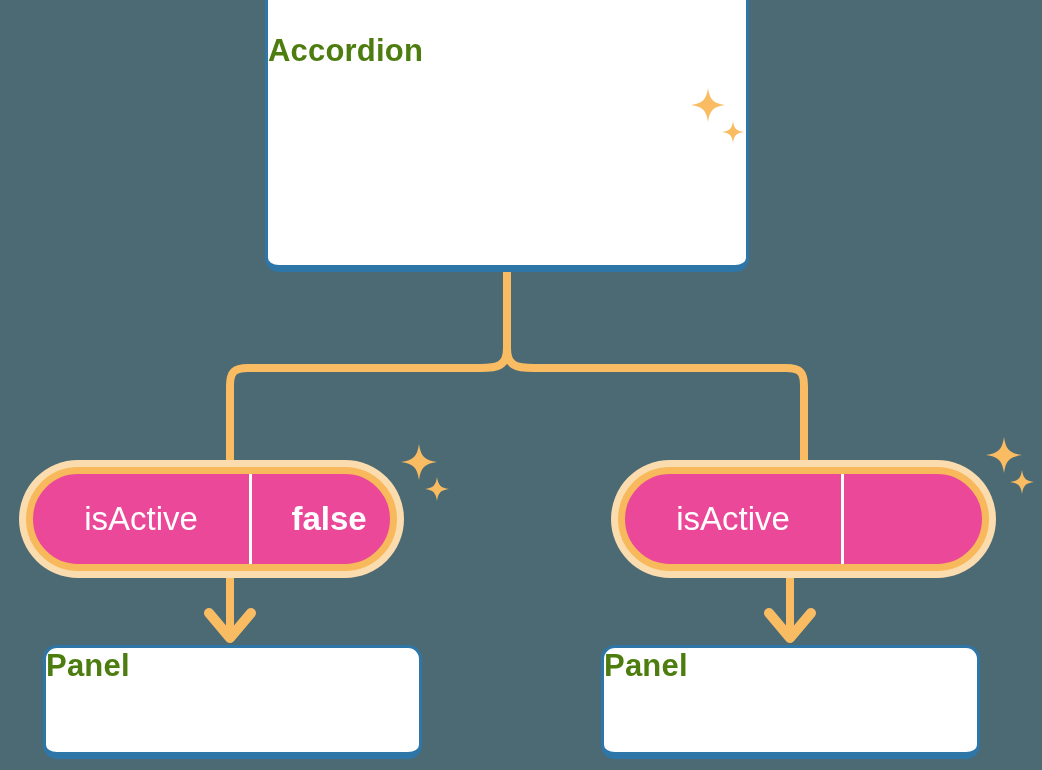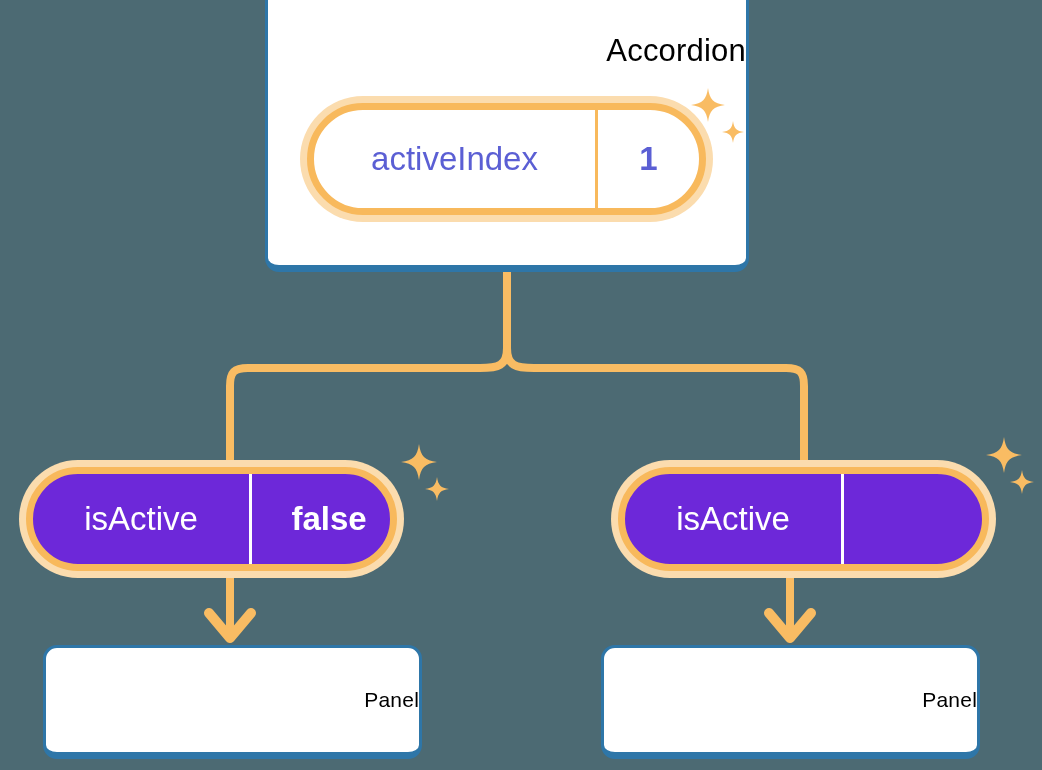--- a/index.html
+++ b/index.html
@@ -34,25 +34,26 @@
   .card {
     position: absolute;
     background: #ffffff;
     border-radius: 14px;
     box-sizing: border-box;
     border: 3px solid #2e76a8;
     border-bottom-width: 7px;
     box-shadow: 0 0 0 0 rgba(0,0,0,0);
   }
   .card-title {
-    color: #000000;
-    text-align: right;
+    color: #4d7c0f;
+    text-align: left;
     font-size: 31px;
     letter-spacing: .2px;
     white-space: nowrap;
+    font-weight: bold;
   }
 
   
   #accordion-card {
     left: 265px;
     top: 0px;
     width: 484px;
     height: 272px;
     border-top: none;
     border-top-left-radius: 0;
@@ -64,22 +65,21 @@
 
   
   .panel-card {
     width: 379px;
     height: 114px;
     top: 645px;
   }
   #panel-left  { left: 43px; }
   #panel-right { left: 601px; }
   .panel-card .card-title {
-    font-size: 21px;
-    margin-top: 40px;
+    font-size: 31px;
   }
 
   
   .pill-wrap {
     position: absolute;
   }
   .pill {
     position: relative;
     display: flex;
     align-items: stretch;
@@ -118,21 +118,21 @@
     flex: 1;
     color: #5b5fd4;
     font-size: 33px;
     font-weight: bold;
   }
 
   
   .pill-purple .pill {
     width: 371px;
     height: 104px;
-    background: #6d28d9;
+    background: #ec4899;
   }
   .pill-purple .seg-name {
     width: 219px;
     color: #ffffff;
     font-size: 33px;
     border-right: 3px solid #ffffff;
   }
   .pill-purple .seg-value {
     flex: 1;
     color: #ffffff;
@@ -174,26 +174,20 @@
     <path d="M 209 613 L 230 638 L 251 613" fill="none" stroke="#f9bc63" stroke-width="10" stroke-linecap="round" stroke-linejoin="round"></path>
 
     <path d="M 790 570 L 790 636" fill="none" stroke="#f9bc63" stroke-width="8"></path>
     <path d="M 769 613 L 790 638 L 811 613" fill="none" stroke="#f9bc63" stroke-width="10" stroke-linecap="round" stroke-linejoin="round"></path>
   </svg>
 
   <div class="card" id="accordion-card">
     <div class="card-title">Accordion</div>
   </div>
 
-  <div class="pill-wrap" id="pill-activeindex">
-    <div class="pill">
-      <div class="seg seg-name">activeIndex</div>
-      <div class="seg seg-value">1</div>
-    </div>
-  </div>
 
   <div class="sparkle" style="left:691px; top:88px;">
     <svg width="34" height="34" viewBox="0 0 34 34">
       <path d="M17 0 C18.6 11.6 22.4 15.4 34 17 C22.4 18.6 18.6 22.4 17 34
                C15.4 22.4 11.6 18.6 0 17 C11.6 15.4 15.4 11.6 17 0 Z" fill="#f9bc63"></path>
     </svg>
   </div>
   <div class="sparkle" style="left:722px; top:121px;">
     <svg width="22" height="22" viewBox="0 0 22 22">
       <path d="M11 0 C12 7.5 14.5 10 22 11 C14.5 12 12 14.5 11 22

